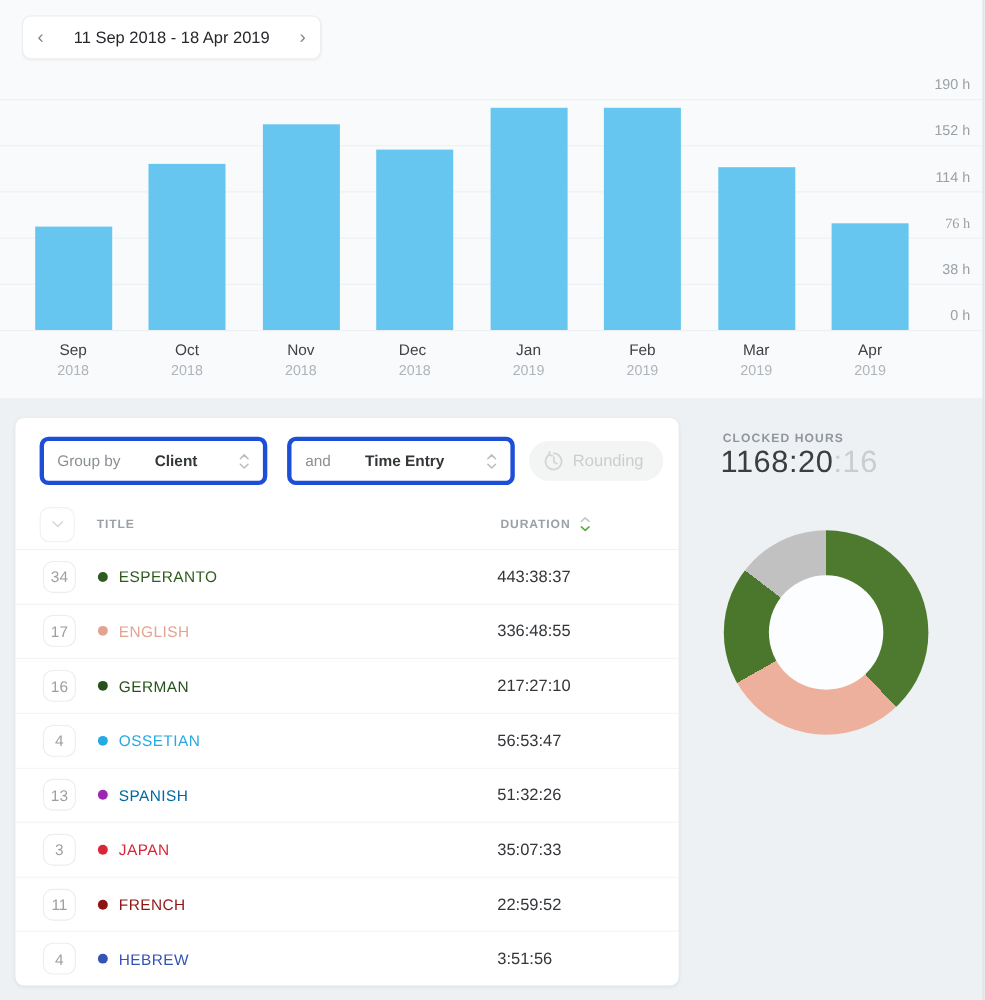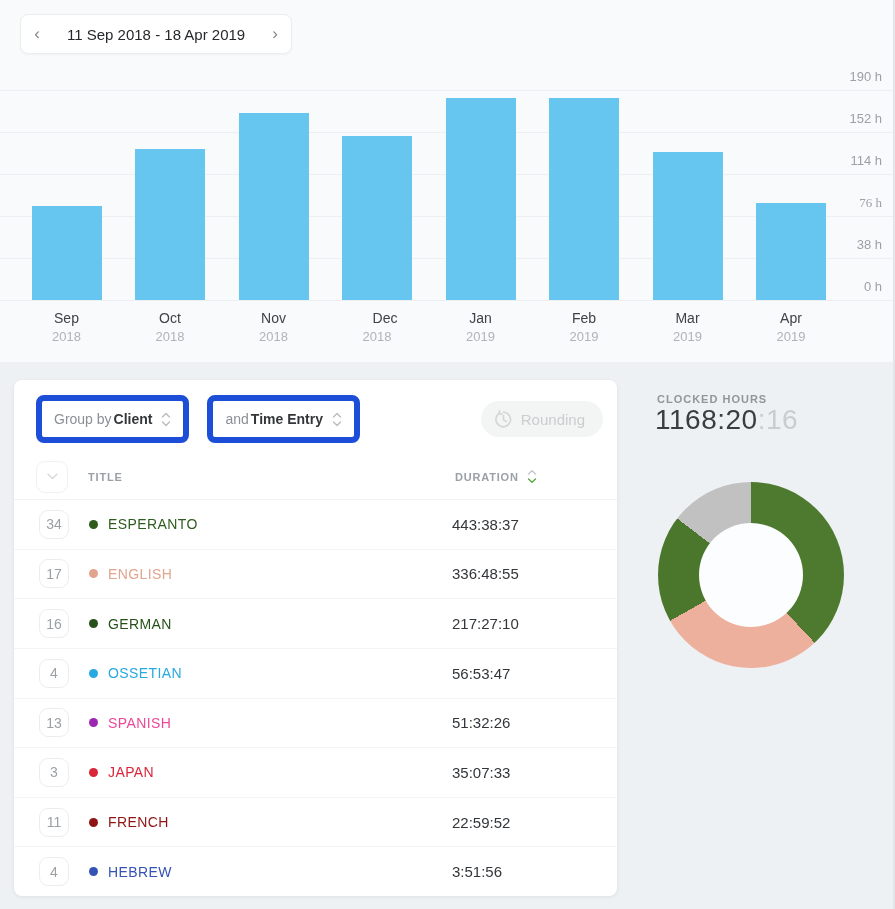--- a/index.html
+++ b/index.html
@@ -30,22 +30,22 @@
   .x-year{position:absolute;font-size:13px;color:#aeb4b9;text-align:center;line-height:16px}
 
   
   .card{
     position:absolute;left:14px;top:380px;width:603px;height:516px;background:#fff;
     border-radius:8px;box-shadow:0 1px 4px rgba(0,0,0,.07);
     display:flex;flex-direction:column;box-sizing:border-box;
   }
   .controls{height:74px;display:flex;align-items:center;padding:4px 14px 0 22px;box-sizing:border-box;flex:none}
   .pill{
-    height:36px;border:6px solid #1d4ed8;border-radius:8px;background:#fff;
-    display:flex;align-items:center;padding:0 12px;font-size:14px;color:#8b9095;cursor:pointer;white-space:nowrap;
+    height:36px;border:4px solid #1d4ed8;border-radius:8px;background:#fff;
+    display:flex;align-items:center;padding:0 12px;font-size:14px;color:#8b9095;cursor:pointer;white-space:nowrap;gap:29px;
   }
   .pill .strong{color:#33373a;font-weight:700;margin-left:2px}
   .pill + .pill{margin-left:18px}
   .updown{margin-left:9px;flex:none}
   .rounding{
     margin-left:auto;height:36px;background:#f3f4f4;border:none;border-radius:18px;
     display:flex;align-items:center;padding:0 18px 0 13px;color:#cbcecf;font-size:15px;cursor:default;
   }
   .rounding svg{margin-right:8px}
 
@@ -92,21 +92,21 @@
       <div class="bar" style="left: 31.5px; top: 206.053px; width: 70px; height: 93.9474px; background: rgb(102, 198, 240);"></div>
       <div class="x-month" style="left: 14.5px; top: 310px; width: 104px;">Sep</div>
       <div class="x-year" style="left: 14.5px; top: 329px; width: 104px;">2018</div>
       <div class="bar" style="left: 135px; top: 148.579px; width: 70px; height: 151.421px; background: rgb(102, 198, 240);"></div>
       <div class="x-month" style="left: 118px; top: 310px; width: 104px;">Oct</div>
       <div class="x-year" style="left: 118px; top: 329px; width: 104px;">2018</div>
       <div class="bar" style="left: 238.5px; top: 113.211px; width: 70px; height: 186.789px; background: rgb(102, 198, 240);"></div>
       <div class="x-month" style="left: 221.5px; top: 310px; width: 104px;">Nov</div>
       <div class="x-year" style="left: 221.5px; top: 329px; width: 104px;">2018</div>
       <div class="bar" style="left: 342px; top: 136.421px; width: 70px; height: 163.579px; background: rgb(102, 198, 240);"></div>
-      <div class="x-month" style="left: 333px; top: 310px; width: 104px;">Dec</div>
+      <div class="x-month" style="left: 323px; top: 310px; width: 104px;">Dec</div>
       <div class="x-year" style="left: 325px; top: 329px; width: 104px;">2018</div>
       <div class="bar" style="left: 445.5px; top: 97.7368px; width: 70px; height: 202.263px; background: rgb(102, 198, 240);"></div>
       <div class="x-month" style="left: 428.5px; top: 310px; width: 104px;">Jan</div>
       <div class="x-year" style="left: 428.5px; top: 329px; width: 104px;">2019</div>
       <div class="bar" style="left: 549px; top: 97.7368px; width: 70px; height: 202.263px; background: rgb(102, 198, 240);"></div>
       <div class="x-month" style="left: 532px; top: 310px; width: 104px;">Feb</div>
       <div class="x-year" style="left: 532px; top: 329px; width: 104px;">2019</div>
       <div class="bar" style="left: 652.5px; top: 151.895px; width: 70px; height: 148.105px; background: rgb(102, 198, 240);"></div>
       <div class="x-month" style="left: 635.5px; top: 310px; width: 104px;">Mar</div>
       <div class="x-year" style="left: 635.5px; top: 329px; width: 104px;">2019</div>
@@ -182,21 +182,21 @@
         <div class="name" style="color:#27511a"><span class="dot" style="background:#27511a"></span>GERMAN</div>
         <div class="dur">217:27:10</div>
       </div>
       <div class="trow">
         <div class="badge">4</div>
         <div class="name" style="color:#27a9e1"><span class="dot" style="background:#27a9e1"></span>OSSETIAN</div>
         <div class="dur">56:53:47</div>
       </div>
       <div class="trow">
         <div class="badge">13</div>
-        <div class="name" style="color:#ec4899"><span class="dot" style="background:#9c27b0"></span>SPANISH</div>
+        <div class="name" style="color:#0369a1"><span class="dot" style="background:#9c27b0"></span>SPANISH</div>
         <div class="dur">51:32:26</div>
       </div>
       <div class="trow">
         <div class="badge">3</div>
         <div class="name" style="color:#d92638"><span class="dot" style="background:#d92638"></span>JAPAN</div>
         <div class="dur">35:07:33</div>
       </div>
       <div class="trow">
         <div class="badge">11</div>
         <div class="name" style="color:#8e1414"><span class="dot" style="background:#8e1414"></span>FRENCH</div>

